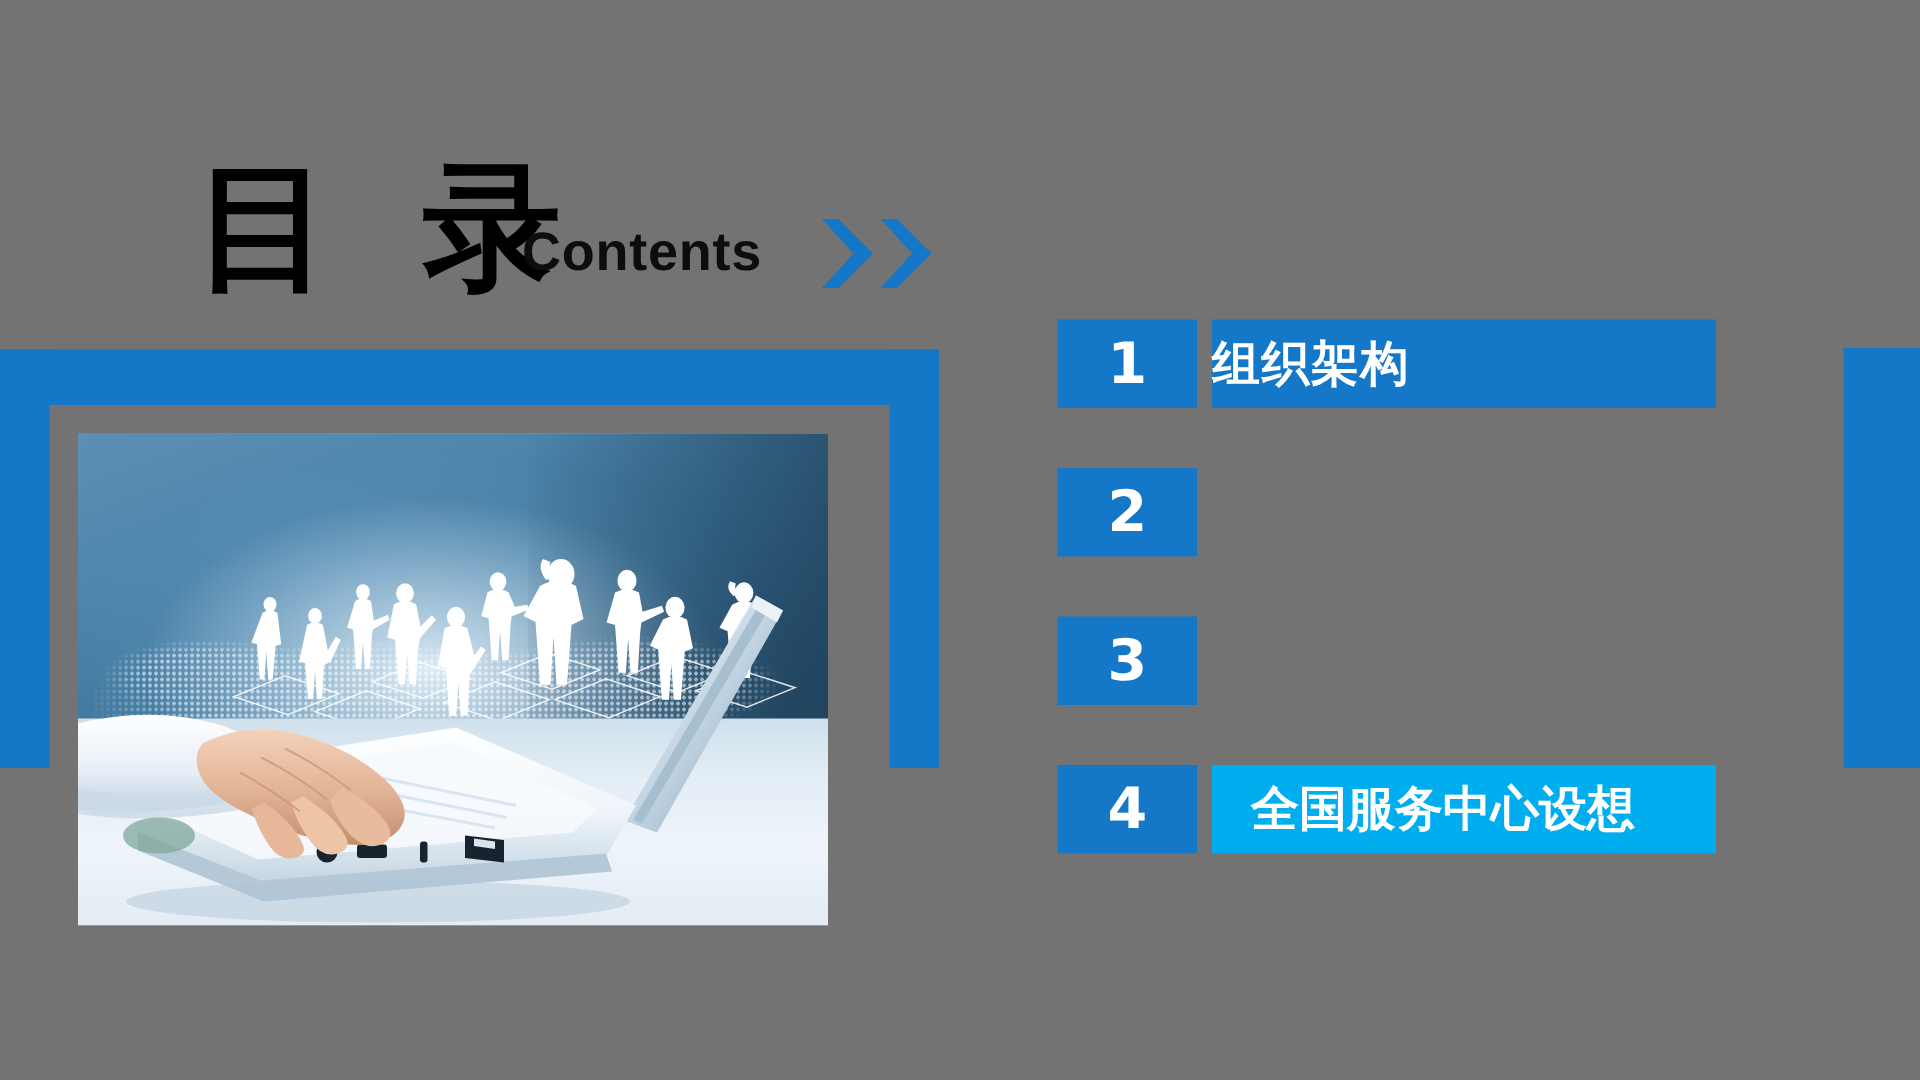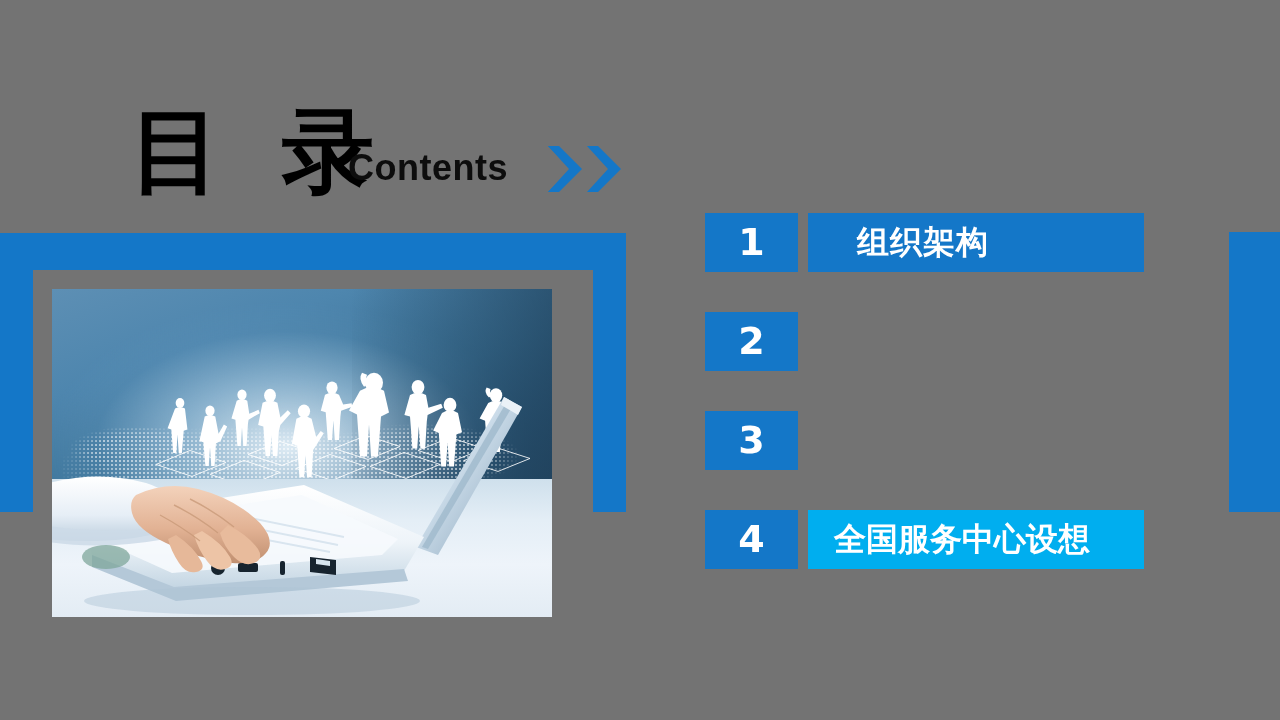--- a/index.html
+++ b/index.html
@@ -199,21 +199,20 @@
   .toc-label {
     position: absolute;
     left: 103px;
     top: 0;
     width: 336px;
     height: 59px;
     color: #ffffff;
     font-size: 32px;
     font-weight: bold;
     line-height: 59px;
-    padding-left: 49px;
     box-sizing: border-box;
     white-space: nowrap;
     letter-spacing: 1px;
     font-family: "DejaVu Sans", "Liberation Sans", sans-serif;
   }
   .toc-label.dark  { background: #1477c8; }
   .toc-label.light { background: #00aeef; }
   .toc-label.tight { padding-left: 26px; letter-spacing: 0px; }
 </style>
 </head>

